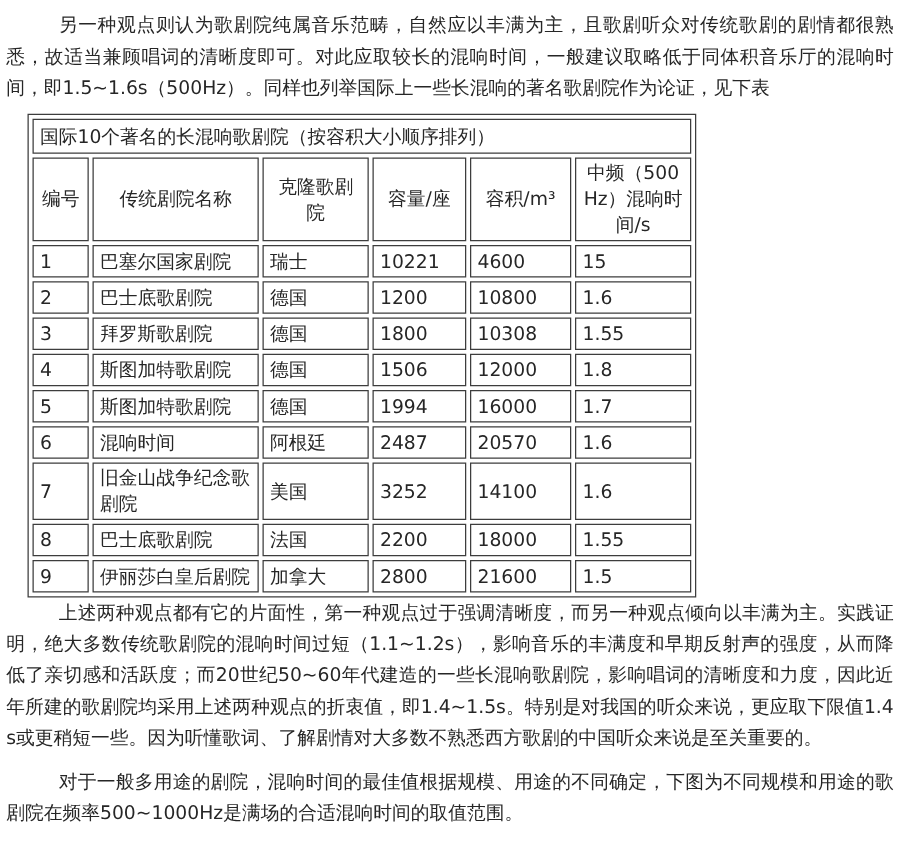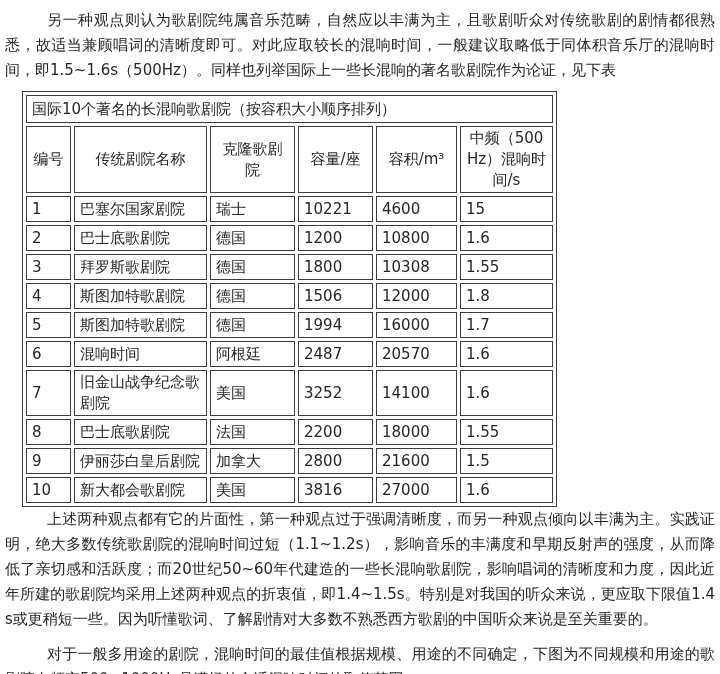--- a/index.html
+++ b/index.html
@@ -154,28 +154,20 @@
           <td>1.55</td>
         </tr>
         <tr class="data-row">
           <td>9</td>
           <td>伊丽莎白皇后剧院</td>
           <td>加拿大</td>
           <td>2800</td>
           <td>21600</td>
           <td>1.5</td>
         </tr>
-        <tr class="data-row">
-          <td>10</td>
-          <td>新大都会歌剧院</td>
-          <td>美国</td>
-          <td>3816</td>
-          <td>27000</td>
-          <td>1.6</td>
-        </tr>
       </tbody>
   </table>
 
   <p class="para p-after-table">上述两种观点都有它的片面性，第一种观点过于强调清晰度，而另一种观点倾向以丰满为主。实践证明，绝大多数传统歌剧院的混响时间过短（1.1~1.2s），影响音乐的丰满度和早期反射声的强度，从而降低了亲切感和活跃度；而20世纪50~60年代建造的一些长混响歌剧院，影响唱词的清晰度和力度，因此近年所建的歌剧院均采用上述两种观点的折衷值，即1.4~1.5s。特别是对我国的听众来说，更应取下限值1.4s或更稍短一些。因为听懂歌词、了解剧情对大多数不熟悉西方歌剧的中国听众来说是至关重要的。</p>
 
   <p class="para p-last">对于一般多用途的剧院，混响时间的最佳值根据规模、用途的不同确定，下图为不同规模和用途的歌剧院在频率500~1000Hz是满场的合适混响时间的取值范围。</p>
 
 </div>
 
 </body></html>

